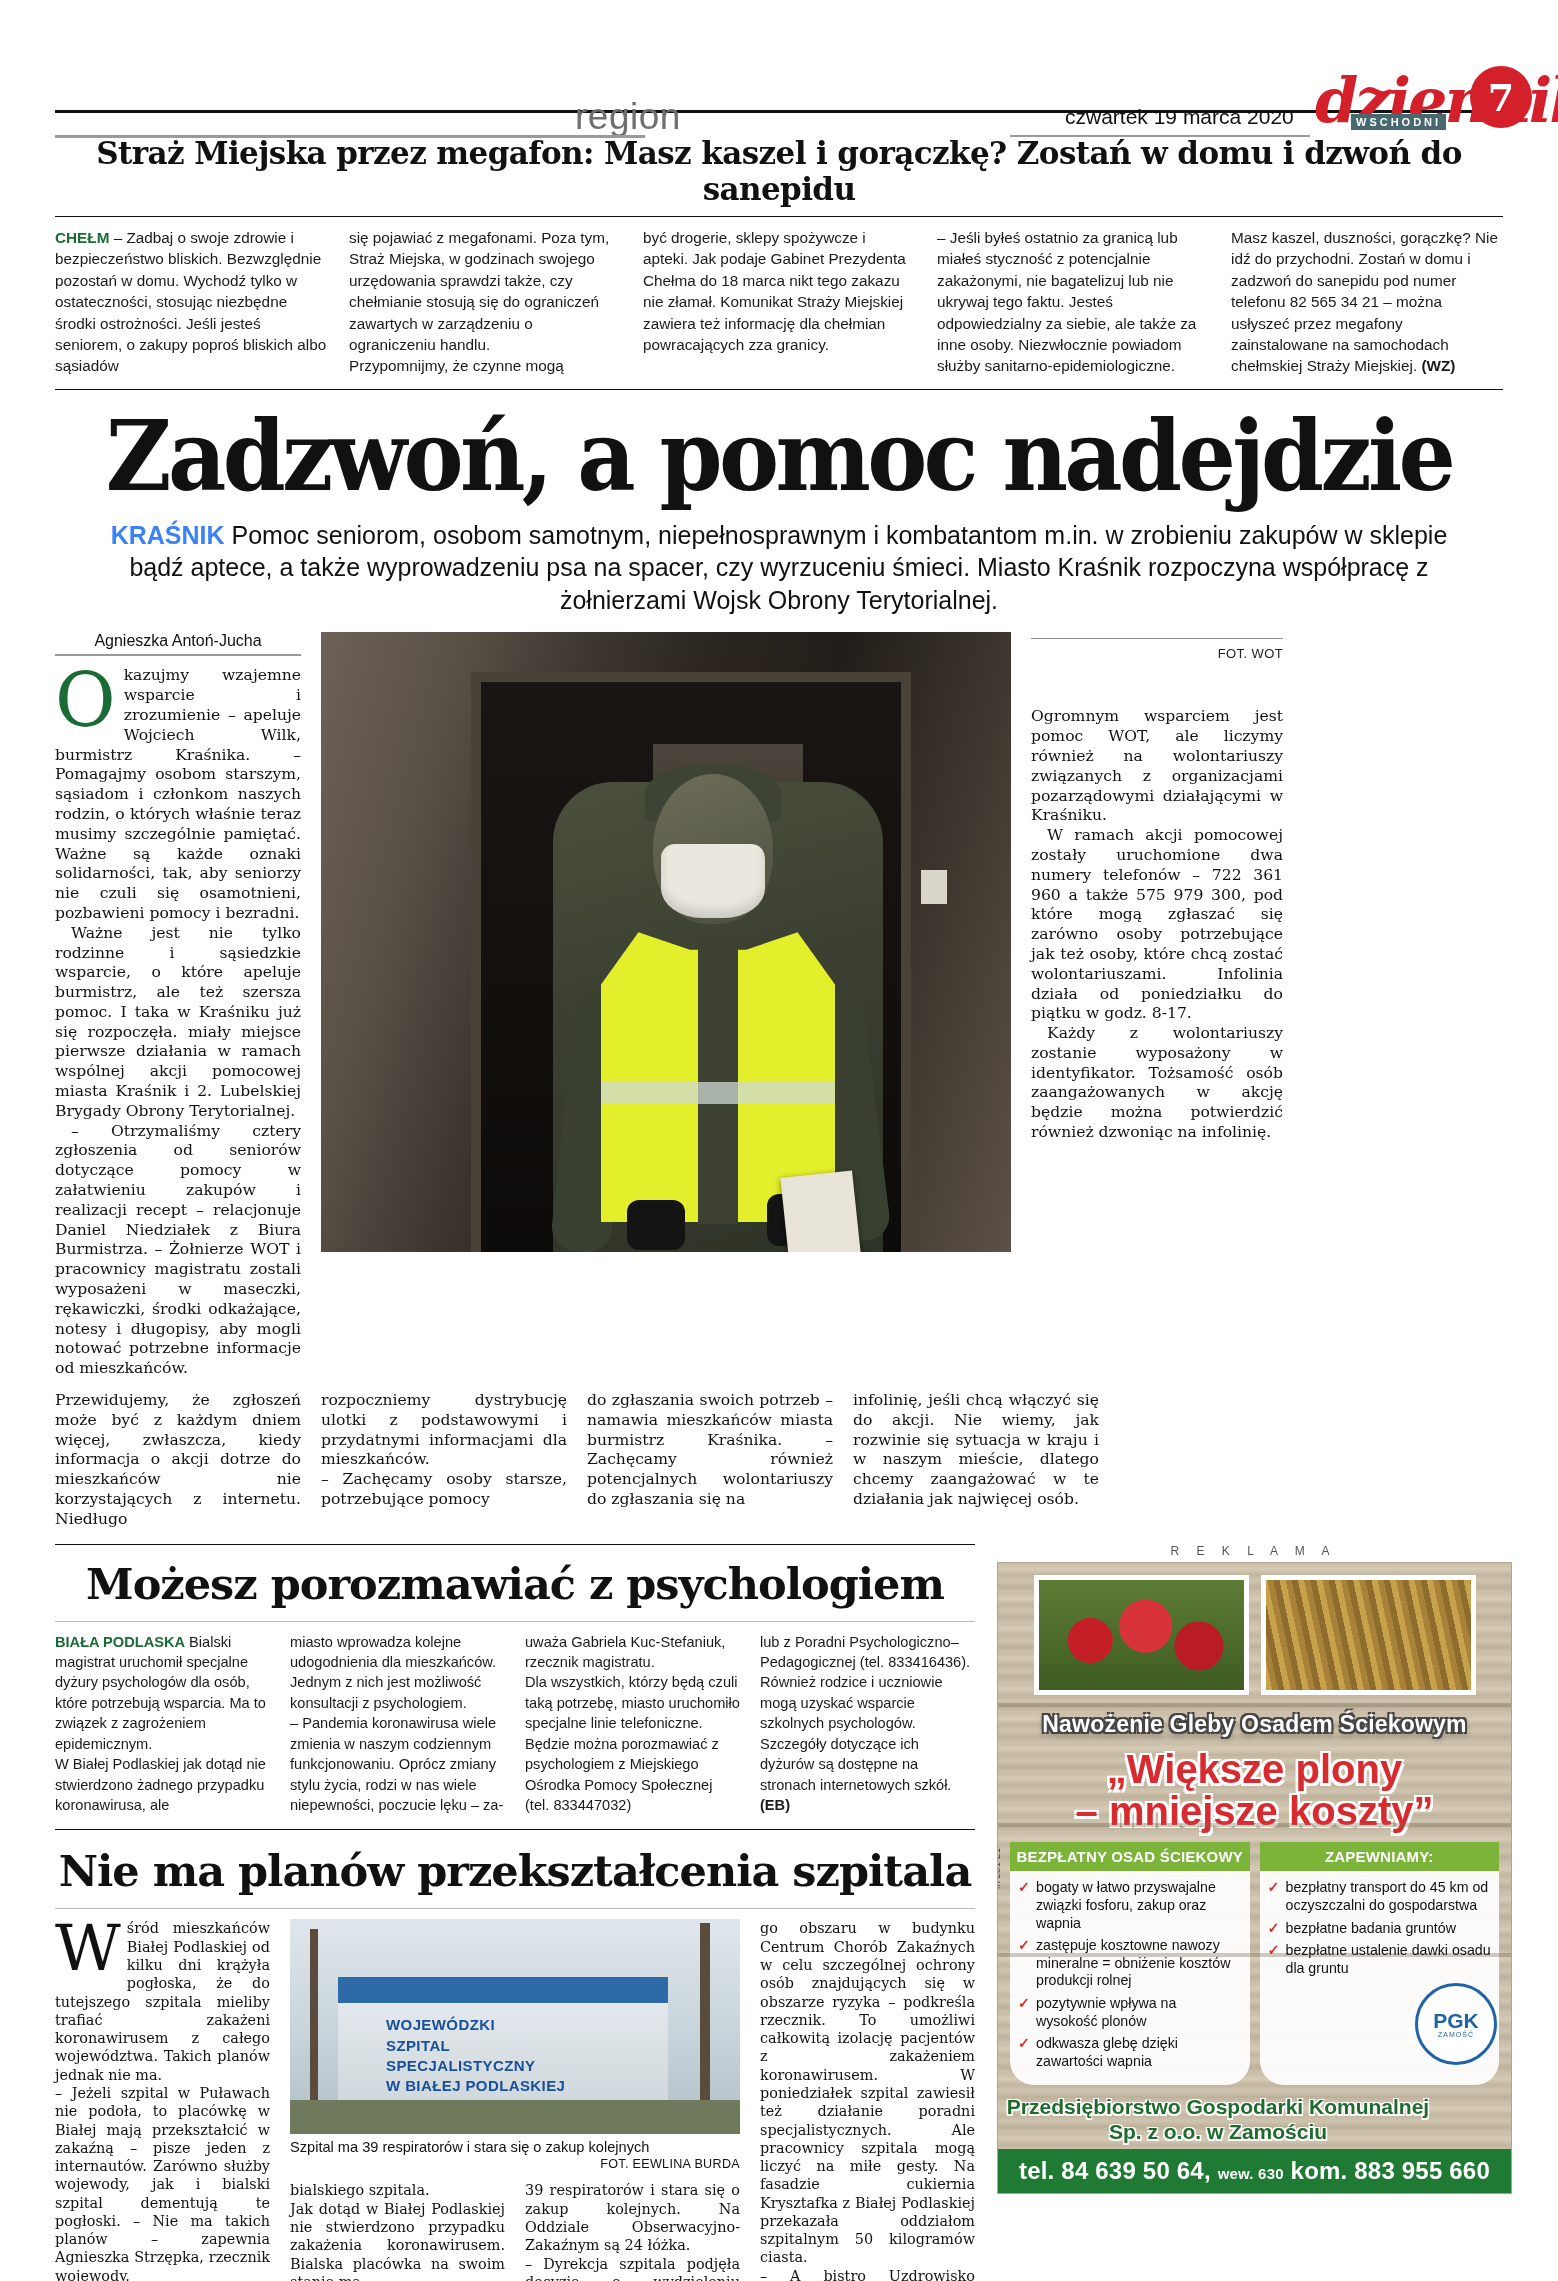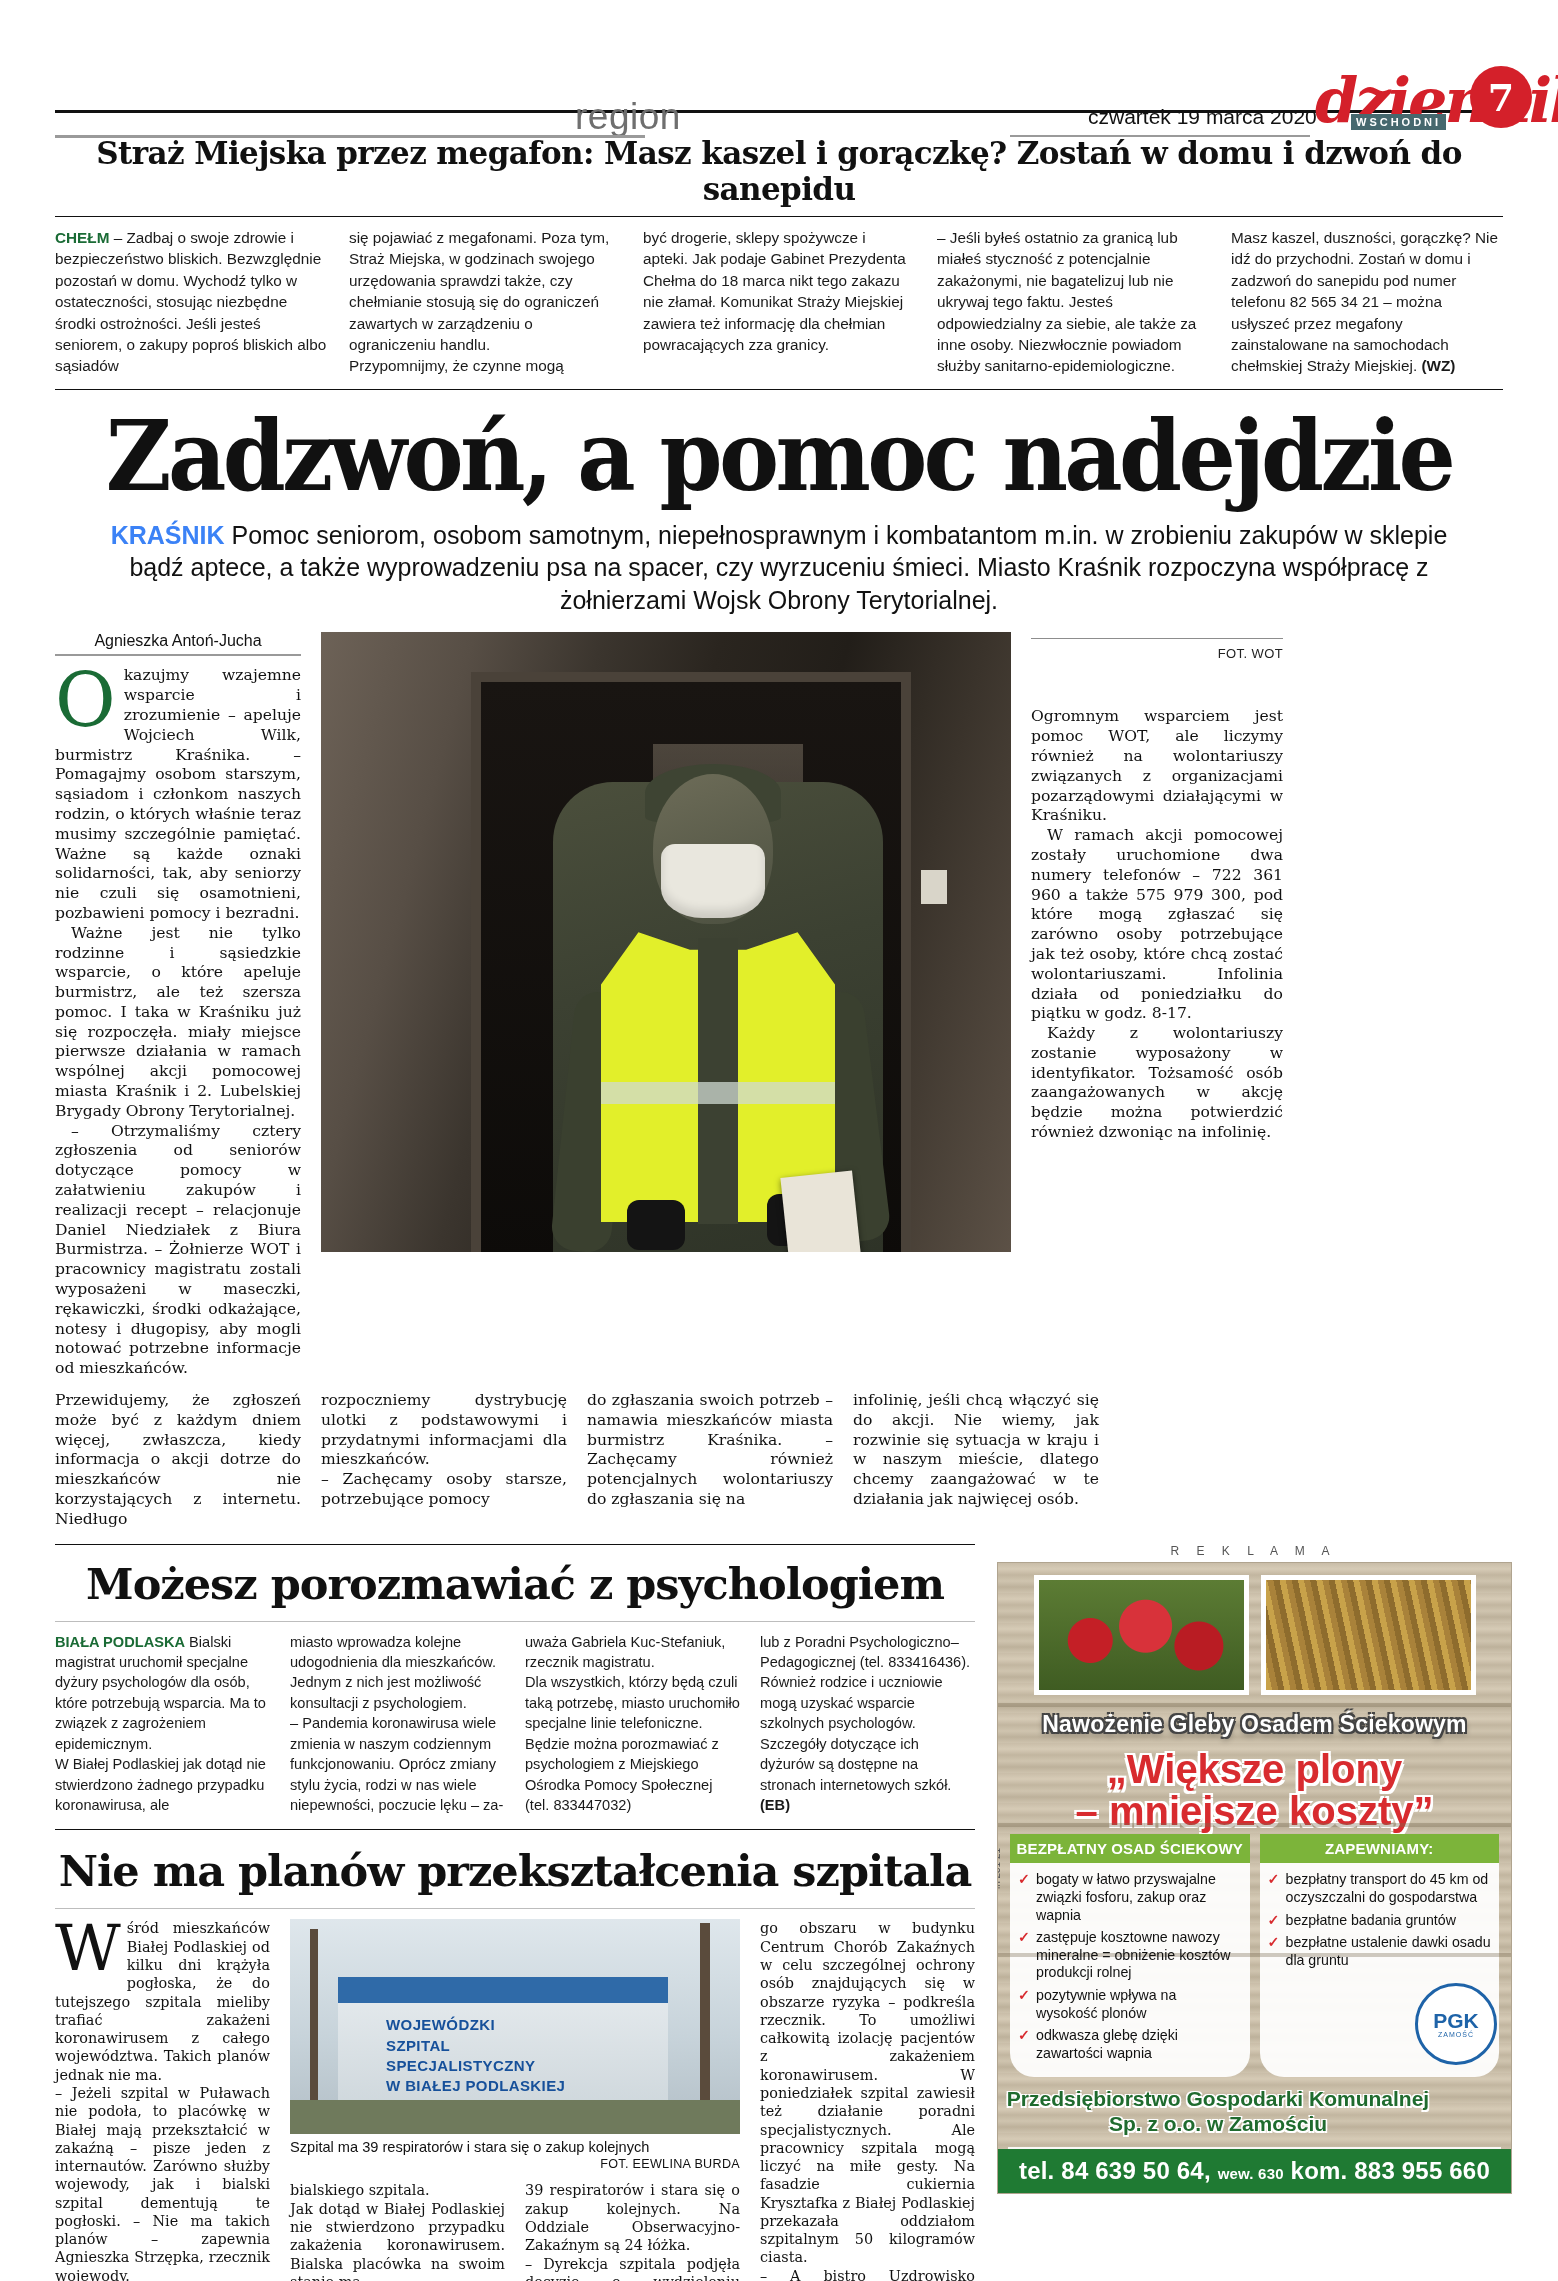--- a/index.html
+++ b/index.html
@@ -4,21 +4,21 @@
 <style>
   html,body{margin:0;padding:0;background:#ffffff;}
   body{width:1558px;height:2281px;font-family:"Liberation Sans",sans-serif;color:#111;overflow:hidden;}
   .page{position:relative;width:1558px;height:2281px;box-sizing:border-box;padding:0 55px;}
 
   
   .masthead{position:relative;height:110px;}
   .section-word{position:absolute;left:520px;top:96px;font-size:37px;color:#6f6f6f;letter-spacing:.5px;}
   .section-rule{position:absolute;left:0;top:135px;width:590px;height:3px;background:#9a9a9a;}
   .date-rule{position:absolute;left:955px;top:135px;width:300px;height:2px;background:#9a9a9a;}
-  .date{position:absolute;left:1010px;top:105px;font-size:21px;color:#111;margin-left:23px;}
+  .date{position:absolute;left:1010px;top:105px;font-size:21px;color:#111;}
   .logo{position:absolute;left:1260px;top:70px;}
   .logo-d{font-family:"DejaVu Serif",serif;font-weight:700;font-style:italic;font-size:62px;color:#d4202a;letter-spacing:-3px;line-height:1;}
   .logo-sub{position:absolute;left:36px;top:44px;background:#46686e;color:#fff;font-size:11px;font-weight:700;letter-spacing:3px;padding:2px 5px;}
   .pagenum{position:absolute;left:1415px;top:66px;width:62px;height:62px;border-radius:50%;background:#d4202a;color:#fff;font-family:"DejaVu Serif",serif;font-size:38px;font-weight:700;display:flex;align-items:center;justify-content:center;}
 
   
   .hr-thick{height:3px;background:#111;margin:0;}
   .hr-thin{height:1px;background:#111;}
   .hr-grey{height:1px;background:#bdbdbd;}
 
@@ -106,21 +106,21 @@
   .ad-photo.apples{background:
      radial-gradient(circle at 25% 55%,#c41f26 0 22px,transparent 23px),
      radial-gradient(circle at 52% 42%,#d8323a 0 26px,transparent 27px),
      radial-gradient(circle at 78% 60%,#b91c23 0 24px,transparent 25px),
      linear-gradient(180deg,#5c7c34,#3f5c22);}
   .ad-photo.wheat{background:
      repeating-linear-gradient(78deg,#c8a24a 0 6px,#a9823a 6px 12px,#8e6c2d 12px 18px),
      linear-gradient(180deg,#6d7a3a,#4c5a26);}
   .ad-title{text-align:center;color:#fff;font-weight:700;font-size:23px;letter-spacing:.2px;padding:16px 0 2px;
             text-shadow:-2px -2px 0 #444,2px -2px 0 #444,-2px 2px 0 #444,2px 2px 0 #444,0 3px 6px rgba(0,0,0,.45);}
-  .ad-slogan{text-align:center;color:#d82b2f;font-weight:700;font-size:40px;line-height:1.06;padding:8px 0 2px;
+  .ad-slogan{text-align:center;color:#d82b2f;font-weight:700;font-size:40px;line-height:1.06;padding:8px 0 10px;
              text-shadow:-2.5px -2.5px 0 #fff,2.5px -2.5px 0 #fff,-2.5px 2.5px 0 #fff,2.5px 2.5px 0 #fff;}
   .ad-boxes{display:flex;gap:10px;padding:0 12px;}
   .ad-box{background:rgba(255,255,255,.93);flex:1;border-radius:24px;}
   .ad-box h4{margin:0;background:#7cb43a;color:#fff;font-size:15px;text-align:center;padding:6px 4px;letter-spacing:.2px;}
   .ad-box ul{margin:0;padding:8px 8px 10px 8px;list-style:none;}
   .ad-box li{font-size:14.2px;line-height:1.24;padding-left:18px;position:relative;margin-bottom:5px;}
   .ad-box li::before{content:"\2713";position:absolute;left:0;top:0;color:#d82b2f;font-weight:700;}
   .ad-company{text-align:center;color:#1f6b2e;font-weight:700;font-size:21px;line-height:1.18;padding:10px 81px 4px 8px;
               text-shadow:-1.5px -1.5px 0 #fff,1.5px -1.5px 0 #fff,-1.5px 1.5px 0 #fff,1.5px 1.5px 0 #fff;}
   .pgk{position:absolute;right:14px;bottom:128px;width:76px;height:76px;border-radius:50%;background:#fff;border:3px solid #1e63a8;

